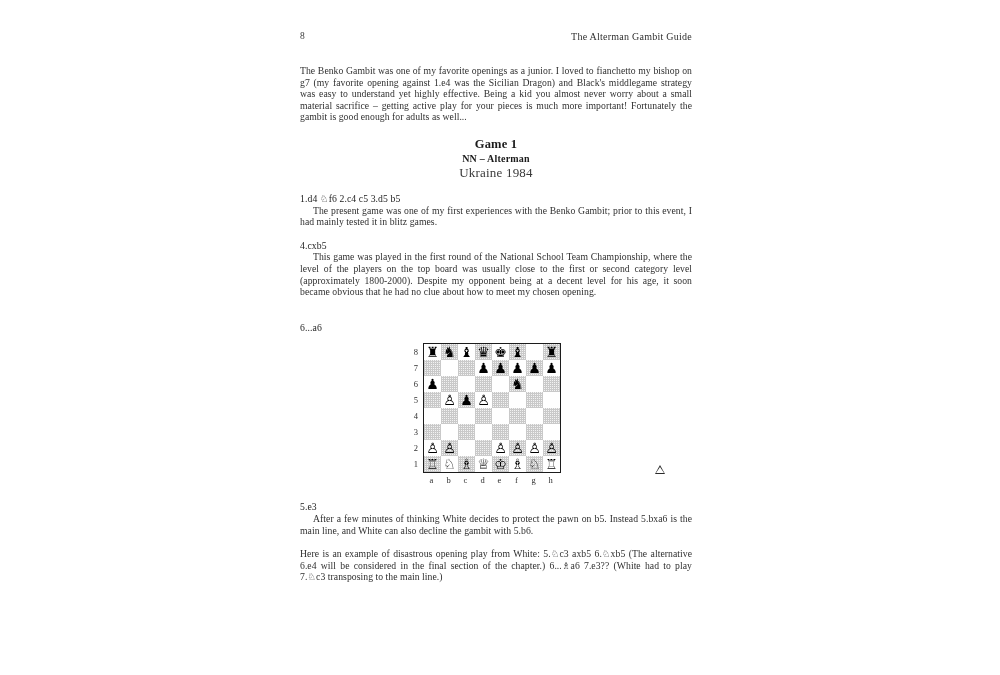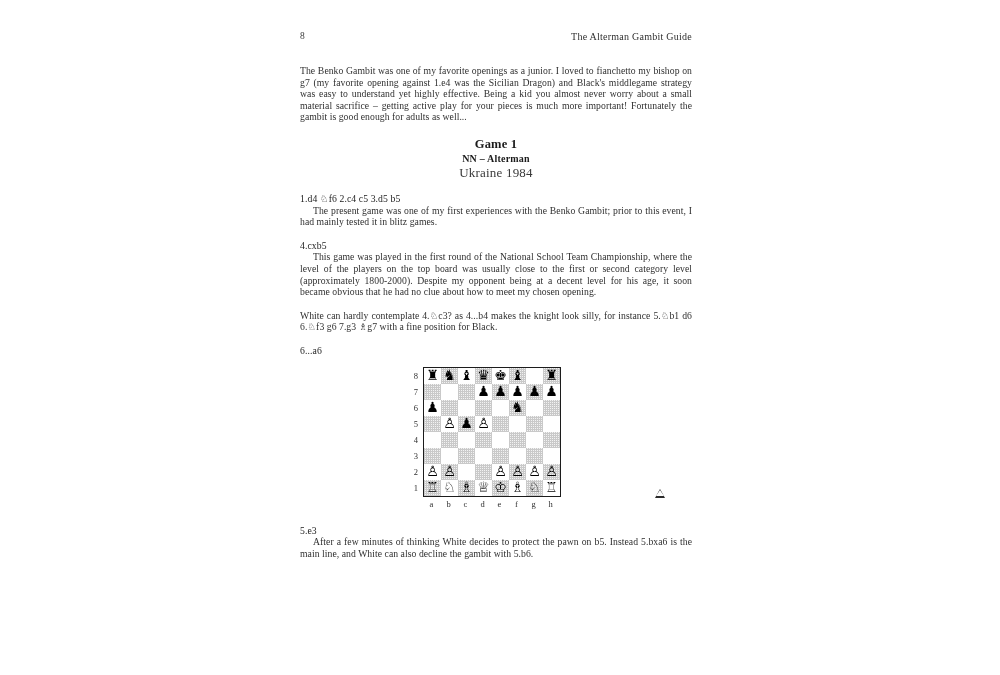--- a/index.html
+++ b/index.html
@@ -201,21 +201,20 @@
   <p class="movehead">1.d4 ♘f6 2.c4 c5 3.d5 b5</p>
   <p class="para indent">The present game was one of my first experiences with the Benko Gambit; prior to this event, I had mainly tested it in blitz games.</p>
 
   <div class="gap-12"></div>
 
   <p class="movehead">4.cxb5</p>
   <p class="para indent">This game was played in the first round of the National School Team Championship, where the level of the players on the top board was usually close to the first or second category level (approximately 1800-2000). Despite my opponent being at a decent level for his age, it soon became obvious that he had no clue about how to meet my chosen opening.</p>
 
   <div class="gap-12"></div>
 
-  <p class="para">White can hardly contemplate 4.♘c3? as 4...b4 makes the knight look silly, for instance 5.♘b1 d6 6.♘f3 g6 7.g3 ♗g7 with a fine position for Black.</p>
 
   <div class="gap-12"></div>
 
   <p class="movehead">6...a6</p>
 
   <div class="gap-10"></div>
 
   <div class="diagram-wrap">
     <div class="diagram">
       <div class="board-row">
@@ -390,14 +389,15 @@
     </div>
   </div>
 
   <div class="gap-8"></div>
 
   <p class="movehead">5.e3</p>
   <p class="para indent">After a few minutes of thinking White decides to protect the pawn on b5. Instead 5.bxa6 is the main line, and White can also decline the gambit with 5.b6.</p>
 
   <div class="gap-12"></div>
 
+  <p class="para">Here is an example of disastrous opening play from White: 5.♘c3 axb5 6.♘xb5 (The alternative 6.e4 will be considered in the final section of the chapter.) 6...♗a6 7.e3?? (White had to play 7.♘c3 transposing to the main line.)</p>
 
 </div>
 
 </body></html>

